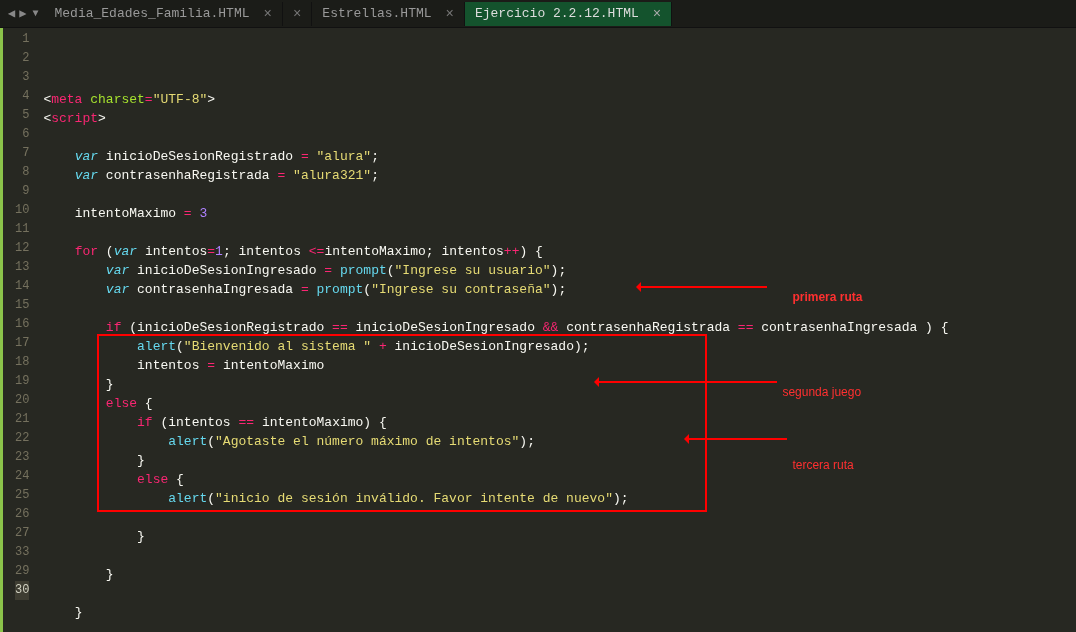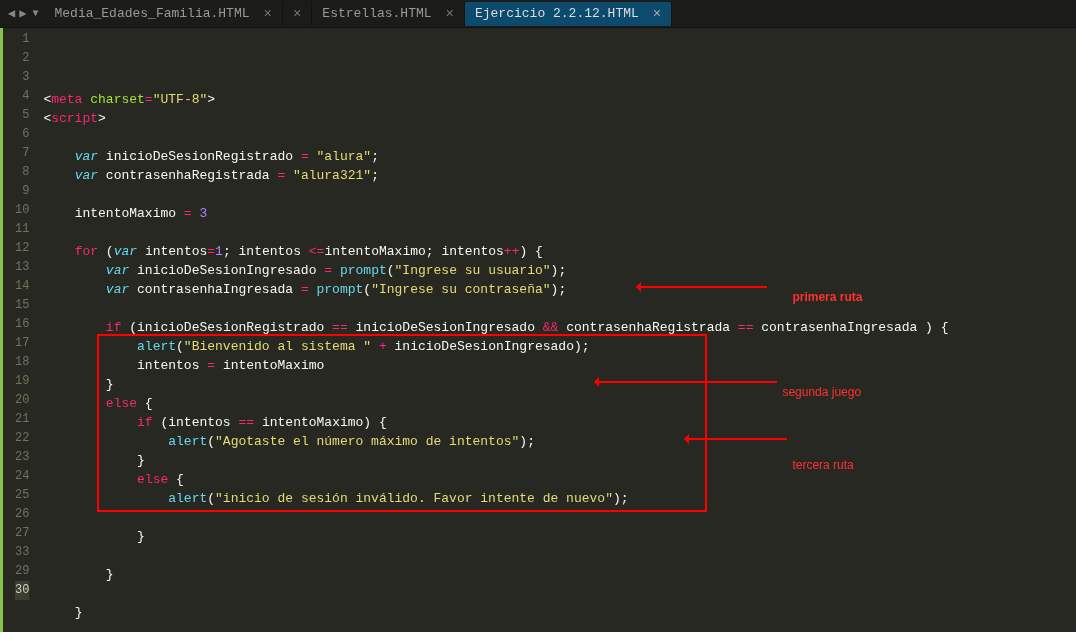--- a/index.html
+++ b/index.html
@@ -32,21 +32,21 @@
 .tab {
   display: flex;
   align-items: center;
   padding: 12px 10px;
   height: 16px;
   color: #999;
   cursor: pointer;
   border-right: 1px solid #111;
   gap: 14px;
 }
-.tab.active { background: #0c4a6e; color: #ddd; }
+.tab.active { background: #14532d; color: #ddd; }
 .tab .close { color: #777; font-size: 14px; }
 .tab.active .close { color: #aaa; }
 
 .editor-area {
   display: flex;
   height: calc(100% - 28px);
   position: relative;
 }
 .gutter {
   background: #272822;

